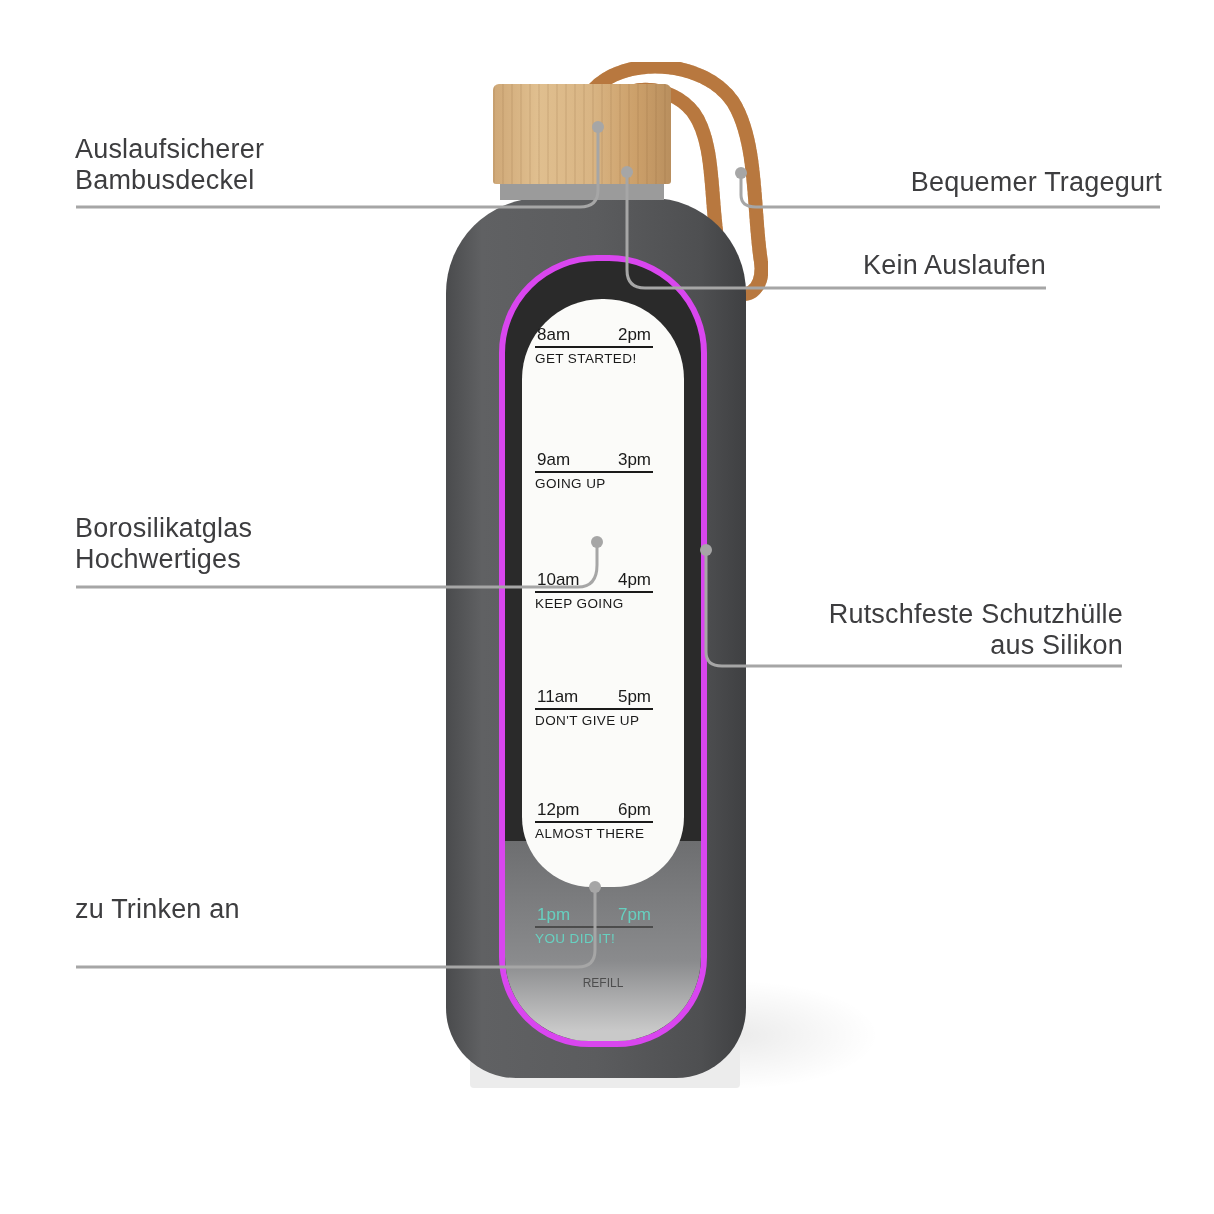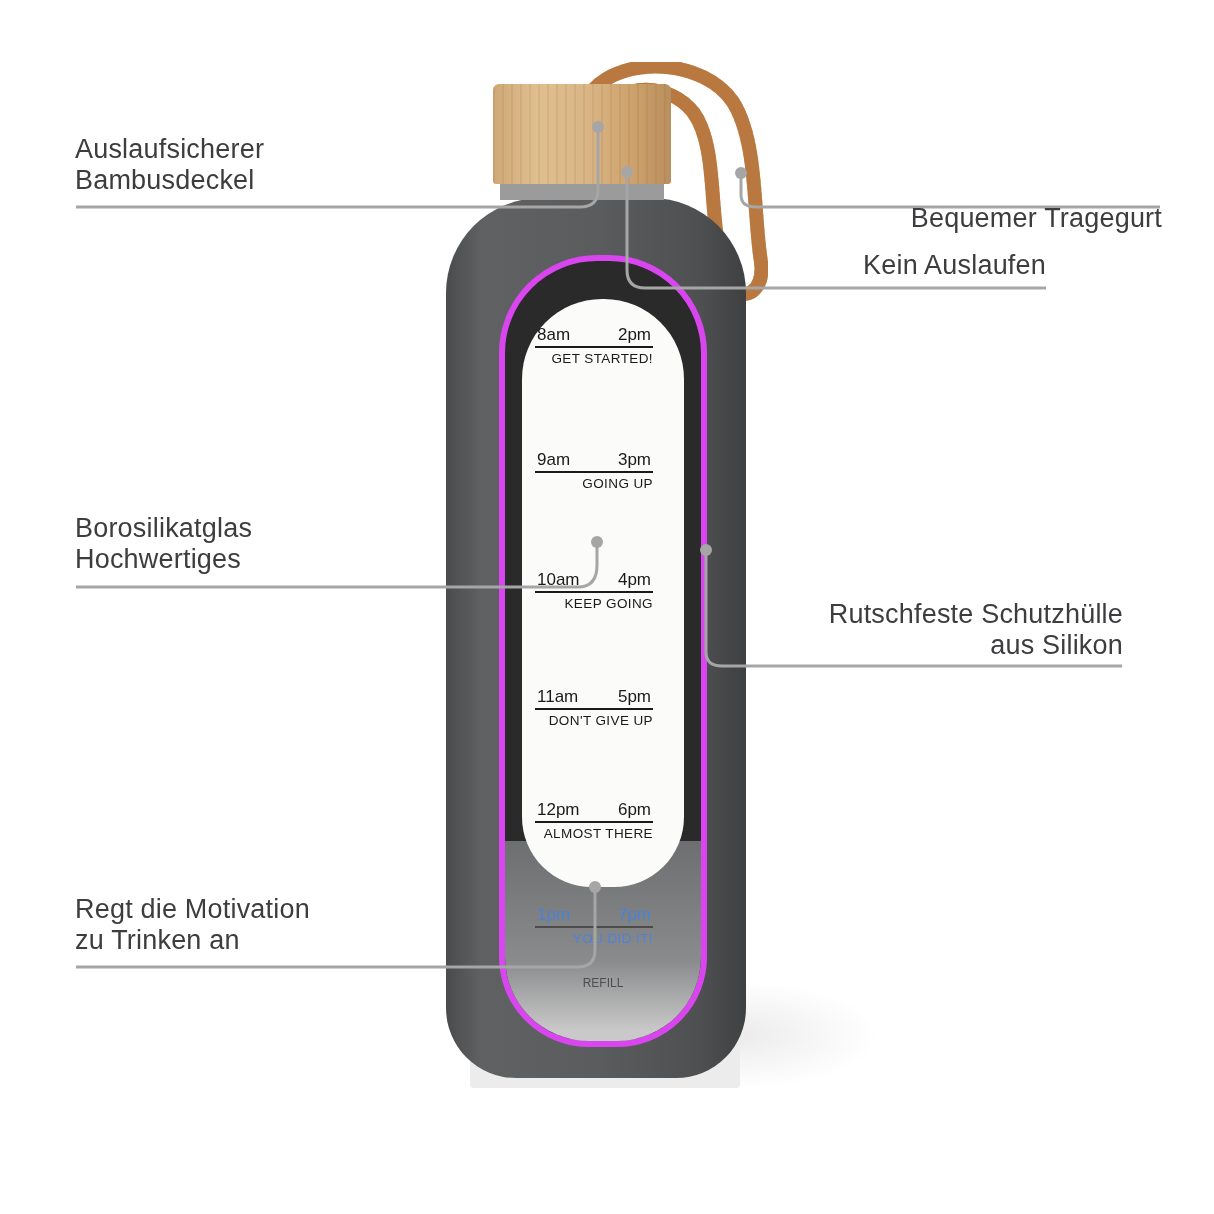--- a/index.html
+++ b/index.html
@@ -19,22 +19,22 @@
   .cap-grain { position:absolute; inset:0; background:repeating-linear-gradient(90deg, rgba(120,80,40,0.10) 0px, rgba(120,80,40,0.10) 2px, rgba(255,255,255,0) 2px, rgba(255,255,255,0) 9px); border-radius:inherit; }
   .neck { position:absolute; left:500px; top:180px; width:164px; height:20px; background:#9b9b9b; }
 
   .window { position:absolute; left:499px; top:255px; width:196px; height:780px; background:#2a2a2a; border-radius:98px 98px 90px 90px; overflow:hidden; border:6px solid #d946ef; }
   .window-glass-bottom { position:absolute; left:0; right:0; bottom:0; height:200px; background:linear-gradient(180deg,#6d6e70 0%,#8a8b8d 60%,#c9c9c9 95%); }
   .white-panel { position:absolute; left:17px; top:38px; width:162px; height:588px; background:#fbfbf9; border-radius:80px 80px 70px 70px; }
 
   .mark { position:absolute; left:30px; width:118px; color:#1a1a1a; font-size:15px; }
   .mark .times { display:flex; justify-content:space-between; padding:0 2px; font-size:17px; line-height:18px; }
   .mark .rule { height:2px; background:#1a1a1a; margin-top:2px; }
-  .mark .msg { text-align:right; font-size:13.5px; letter-spacing:0.4px; margin-top:3px; }
-  .mark.faded { color:#3b82f6; opacity:0.75; }
+  .mark .msg { text-align:left; font-size:13.5px; letter-spacing:0.4px; margin-top:3px; }
+  .mark.faded { color:#5eead4; opacity:0.75; }
   .mark.faded .rule { background:#3a3a3a; }
   .refill { position:absolute; left:0; right:0; text-align:center; color:#3a3a3a; font-size:12px; opacity:0.8; }
 
   .strap { position:absolute; left:583px; top:62px; width:185px; height:240px; }
 
   
   .lines { position:absolute; left:0; top:0; width:1214px; height:1214px; pointer-events:none; }
 </style>
 </head>
 <body>
@@ -132,31 +132,30 @@
       <circle cx="597" cy="542" r="6"></circle>
       <circle cx="706" cy="550" r="6"></circle>
       <circle cx="595" cy="887" r="6"></circle>
     </g>
   </svg>
 
   <div class="label" style="left:75px; top:134px;">
     <span>Auslaufsicherer</span>
     <span>Bambusdeckel</span>
   </div>
-  <div class="label right" style="right:52px; top:167px;margin-top:36px;">
+  <div class="label right" style="right:52px; top:167px;">
     <span>Bequemer Tragegurt</span>
   </div>
   <div class="label right" style="right:168px; top:250px;">
     <span>Kein Auslaufen</span>
   </div>
   <div class="label" style="left:75px; top:513px;">
     <span>Borosilikatglas</span>
     <span>Hochwertiges</span>
   </div>
   <div class="label right" style="right:91px; top:599px;">
     <span>Rutschfeste Schutzhülle</span>
     <span>aus Silikon</span>
   </div>
   <div class="label" style="left:75px; top:894px;">
-    <span>Regt die Motivation</span>
     <span>zu Trinken an</span>
   </div>
 </div>
 
 </body></html>

